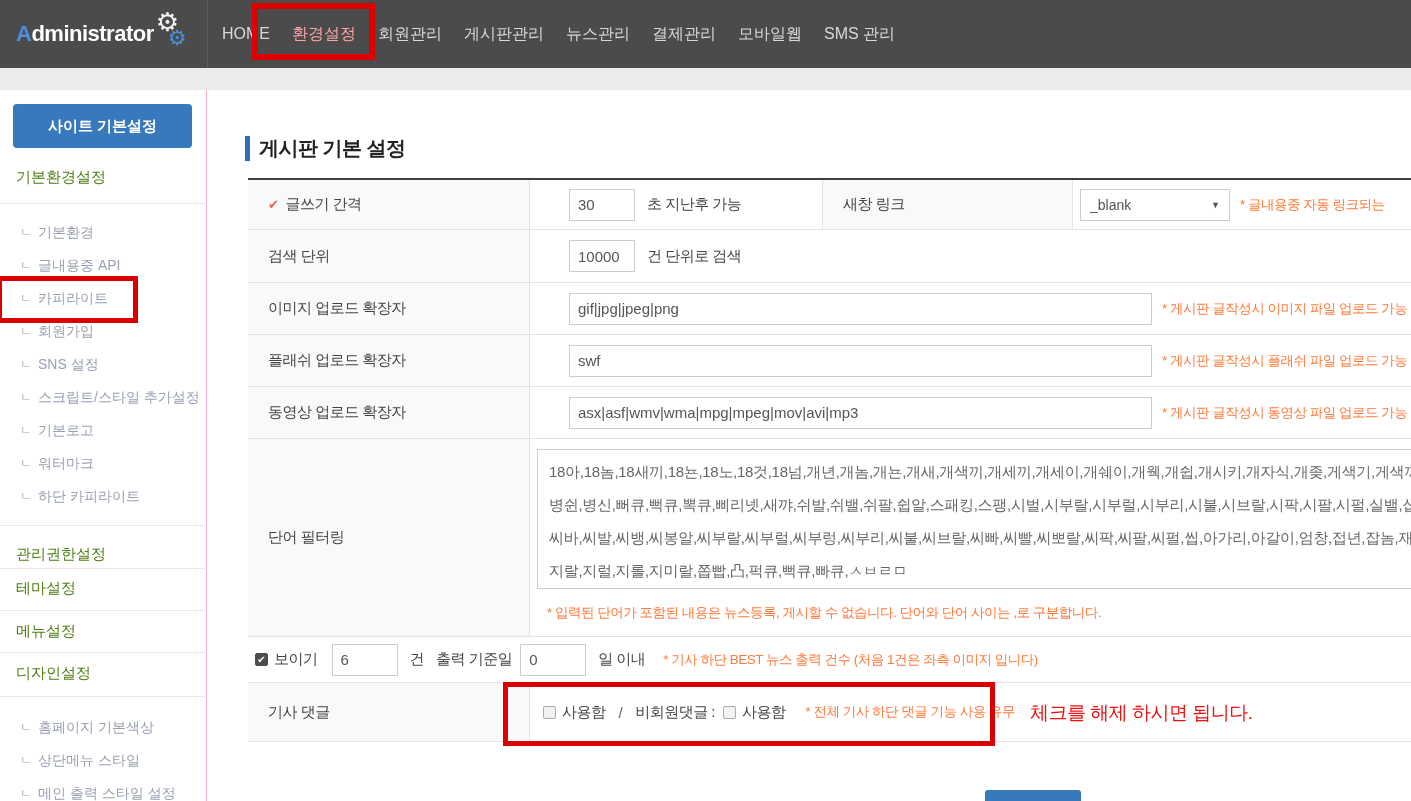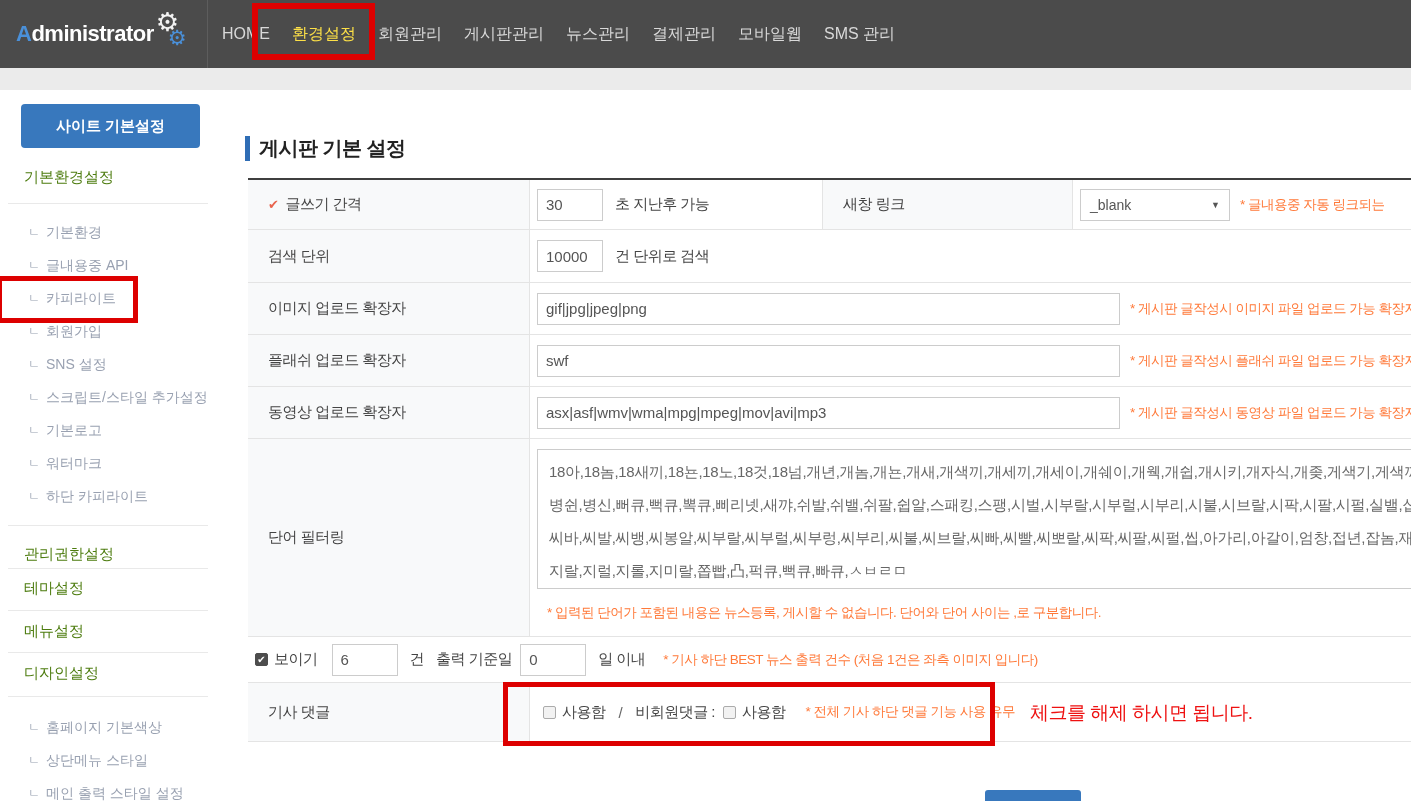--- a/index.html
+++ b/index.html
@@ -11,26 +11,26 @@
   .header { position:absolute; left:0; top:0; width:1411px; height:68px; background:#4b4b4b; }
   .logo-area { position:absolute; left:16px; top:0; height:68px; display:flex; align-items:center; }
   .logo-text { font-size:22px; font-weight:bold; color:#fff; letter-spacing:-0.5px; }
   .logo-text .accent { color:#4a90d9; }
   .gears { position:relative; width:40px; height:50px; }
   .gear-outline { position:absolute; left:2px; top:0px; color:#f2f2f2; font-size:26px; line-height:26px; }
   .gear-filled  { position:absolute; left:14px; top:18px; color:#4a90d9; font-size:21px; line-height:21px; }
   .header-divider { position:absolute; left:207px; top:0; width:1px; height:68px; background:#5d5d5d; }
   .nav { position:absolute; left:222px; top:0; height:68px; display:flex; align-items:center; gap:22px; }
   .nav-item { font-size:16px; color:#d9d9d9; cursor:pointer; white-space:nowrap; }
-  .nav-item.active { color:#fde047; }
+  .nav-item.active { color:#fca5a5; }
 
   .subheader { position:absolute; left:0; top:68px; width:1411px; height:22px; background:#ebebeb; }
 
   
-  .sidebar { position:absolute; left:8px; top:90px; width:207px; height:711px; background:#fff;
+  .sidebar { position:absolute; left:0; top:90px; width:207px; height:711px; background:#fff;
              border-right:1px solid #f9a8d4; }
   .side-button { position:absolute; left:13px; top:14px; width:179px; height:44px; background:#3878bd;
                  border:none; border-radius:4px; color:#fff; font-size:15px; font-weight:bold;
                  display:flex; align-items:center; justify-content:center; cursor:pointer;
                  font-family:inherit; }
   .side-header { position:absolute; left:16px; font-size:15px; color:#4d7c0f; line-height:22px; cursor:pointer; white-space:nowrap; }
   .side-divider { position:absolute; left:0; width:207px; height:1px; background:#e9e9e9; }
   .side-item { position:absolute; left:20px; height:33px; display:flex; align-items:center;
                font-size:14px; color:#99a1b1; cursor:pointer; white-space:nowrap; }
   .side-item .pfx { font-size:12px; margin-right:6px; color:#99a1b1; }
@@ -44,21 +44,21 @@
   .settings-table { position:absolute; left:40px; top:88px; width:1163px; border-top:2px solid #3f3f3f; }
   .row { display:flex; border-bottom:1px solid #e4e4e4; }
   .cell { flex-shrink:0; display:flex; align-items:center; }
   .cell-label { width:282px; background:#f8f9fa; border-right:1px solid #e4e4e4;
                 padding-left:20px; font-size:15px; color:#444; letter-spacing:-0.5px; }
   .cell-content { padding-left:7px; }
   .cell-content.grow { flex-grow:1; }
   .label-check { color:#e8634d; font-size:13px; margin-right:7px; }
 
   .txt-input { height:32px; border:1px solid #ccc; padding:0 8px; font-size:15px; color:#555;
-               font-family:inherit; background:#fff; }
+               font-family:inherit; background:#fff;margin-left:32px; }
   .num-input { width:66px; }
   .ext-input { width:583px; }
   .after-input { font-size:15px; color:#444; margin-left:12px; letter-spacing:-0.5px; white-space:nowrap; }
 
   .note { font-size:13.5px; color:#ff7939; white-space:nowrap; letter-spacing:-0.5px; }
   .cell-content .note { margin-left:10px; }
 
   .fake-select { width:150px; height:32px; border:1px solid #ccc; background:#fff; display:flex;
                  align-items:center; justify-content:space-between; padding:0 9px; cursor:pointer; }
   .fake-select .sel-val { font-size:14px; color:#555; }

